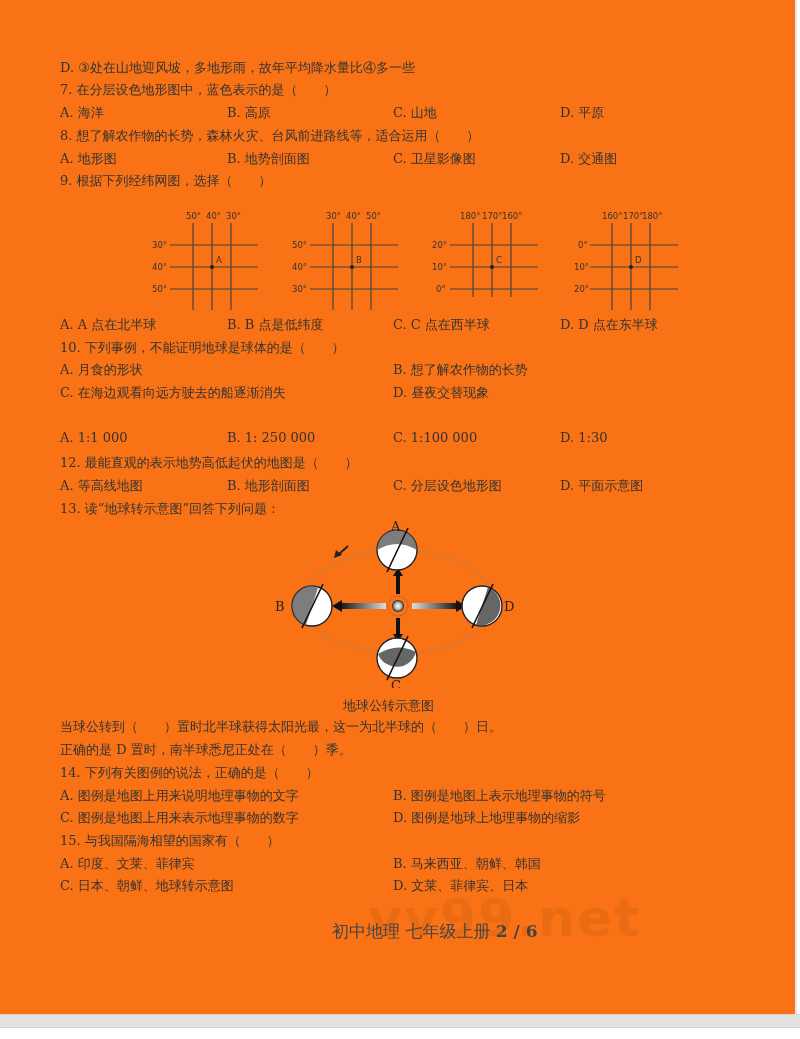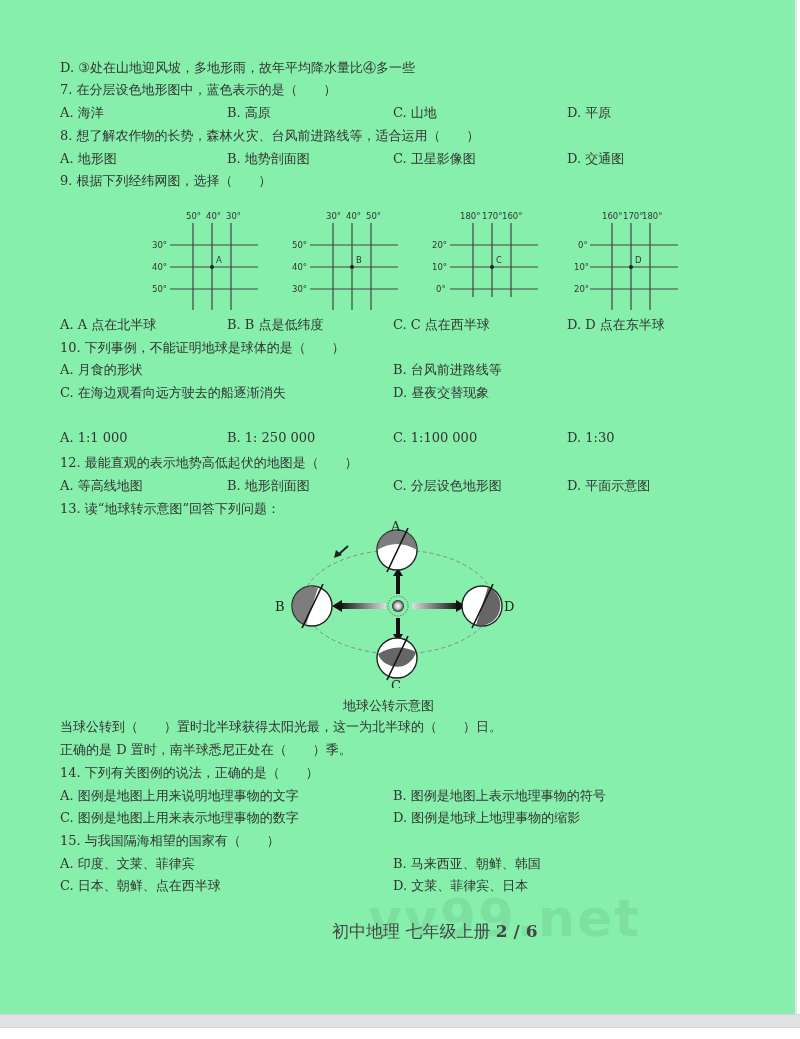--- a/index.html
+++ b/index.html
@@ -4,32 +4,32 @@
 <style>
   html, body { margin: 0; padding: 0; }
   body {
     width: 800px; height: 1039px; position: relative; overflow: hidden;
     background: #ffffff;
     font-family: "DejaVu Serif", "Liberation Serif", serif;
     color: #333333;
   }
   .page {
     position: absolute; left: 0; top: 0; width: 795px; height: 1018px;
-    background: #86efac; border-right: 2px solid #e6e6e6;
+    background: #f97316; border-right: 2px solid #e6e6e6;
   }
   .bottom-bar {
     position: absolute; left: 0; top: 1014px; width: 800px; height: 12px;
     background: #e2e2e2; border-top: 1px solid #d5d5d5; border-bottom: 1px solid #d5d5d5;
   }
   .line {
     position: absolute; left: 60px; font-size: 13px; line-height: 18px;
     white-space: nowrap; color: #333;
   }
   .opt { position: absolute; font-size: 13px; line-height: 18px; white-space: nowrap; color: #333; }
-  .c1 { left: 60px; } .c2 { left: 227px; } .c3 { left: 393px; } .c4 { left: 560px; margin-left: 7px; }
+  .c1 { left: 60px; } .c2 { left: 227px; } .c3 { left: 393px; } .c4 { left: 560px; }
   .half2 { left: 393px; }
 
   .grid-fig { position: absolute; top: 205px; margin-left: 8px; }
   .grid-fig svg { display: block; }
   .grid-fig text { font-family: "DejaVu Sans", sans-serif; font-size: 8.5px; fill: #333; }
 
   .orbit-fig { position: absolute; left: 270px; top: 518px; width: 260px; height: 170px; }
   .caption { position: absolute; left: 343px; top: 697px; font-size: 13px; color: #333; }
   .footer { position: absolute; left: 332px; top: 920px; font-size: 17px; color: #444; text-align: right; }
   .footer b { font-family: "DejaVu Serif", serif; }
@@ -143,21 +143,21 @@
     </svg>
   </div>
 
   <div class="opt c1" style="top:316px">A. A 点在北半球</div>
   <div class="opt c2" style="top:316px">B. B 点是低纬度</div>
   <div class="opt c3" style="top:316px">C. C 点在西半球</div>
   <div class="opt c4" style="top:316px">D. D 点在东半球</div>
 
   <div class="line" style="top:339px">10. 下列事例，不能证明地球是球体的是（　　）</div>
   <div class="opt c1" style="top:361px">A. 月食的形状</div>
-  <div class="opt half2" style="top:361px">B. 台风前进路线等</div>
+  <div class="opt half2" style="top:361px">B. 想了解农作物的长势</div>
   <div class="opt c1" style="top:384px">C. 在海边观看向远方驶去的船逐渐消失</div>
   <div class="opt half2" style="top:384px">D. 昼夜交替现象</div>
 
   <div class="opt c1" style="top:429px">A. 1:1 000</div>
   <div class="opt c2" style="top:429px">B. 1: 250 000</div>
   <div class="opt c3" style="top:429px">C. 1:100 000</div>
   <div class="opt c4" style="top:429px">D. 1:30</div>
 
   <div class="line" style="top:454px">12. 最能直观的表示地势高低起伏的地图是（　　）</div>
   <div class="opt c1" style="top:477px">A. 等高线地图</div>
@@ -242,21 +242,21 @@
 
   <div class="line" style="top:764px">14. 下列有关图例的说法，正确的是（　　）</div>
   <div class="opt c1" style="top:787px">A. 图例是地图上用来说明地理事物的文字</div>
   <div class="opt half2" style="top:787px">B. 图例是地图上表示地理事物的符号</div>
   <div class="opt c1" style="top:809px">C. 图例是地图上用来表示地理事物的数字</div>
   <div class="opt half2" style="top:809px">D. 图例是地球上地理事物的缩影</div>
 
   <div class="line" style="top:832px">15. 与我国隔海相望的国家有（　　）</div>
   <div class="opt c1" style="top:855px">A. 印度、文莱、菲律宾</div>
   <div class="opt half2" style="top:855px">B. 马来西亚、朝鲜、韩国</div>
-  <div class="opt c1" style="top:877px">C. 日本、朝鲜、点在西半球</div>
+  <div class="opt c1" style="top:877px">C. 日本、朝鲜、地球转示意图</div>
   <div class="opt half2" style="top:877px">D. 文莱、菲律宾、日本</div>
 
   <div class="watermark">vv99.net</div>
 
   <div class="footer">
     <span>初中地理 七年级上册</span>
     <b>2 / 6</b>
   </div>
 </div>
 

